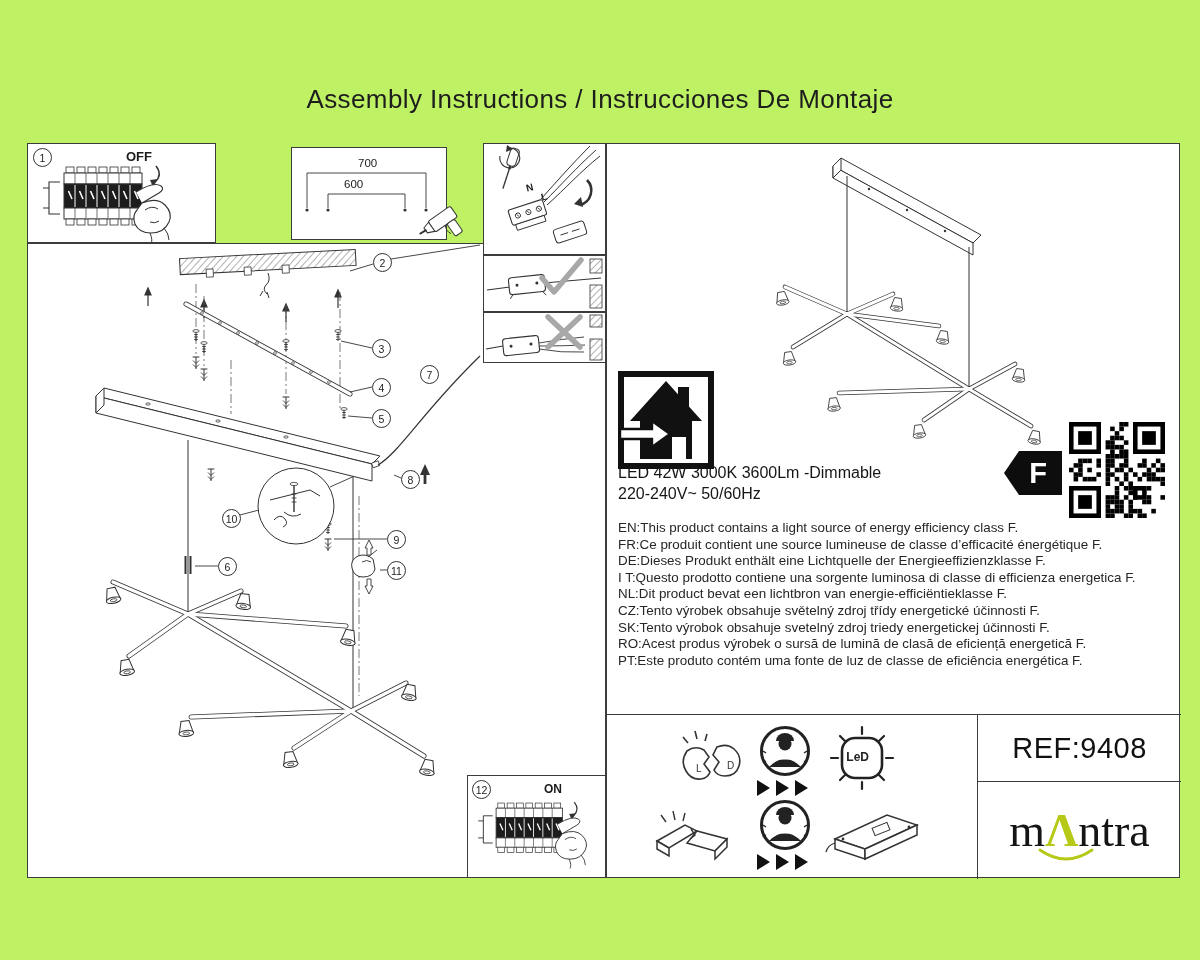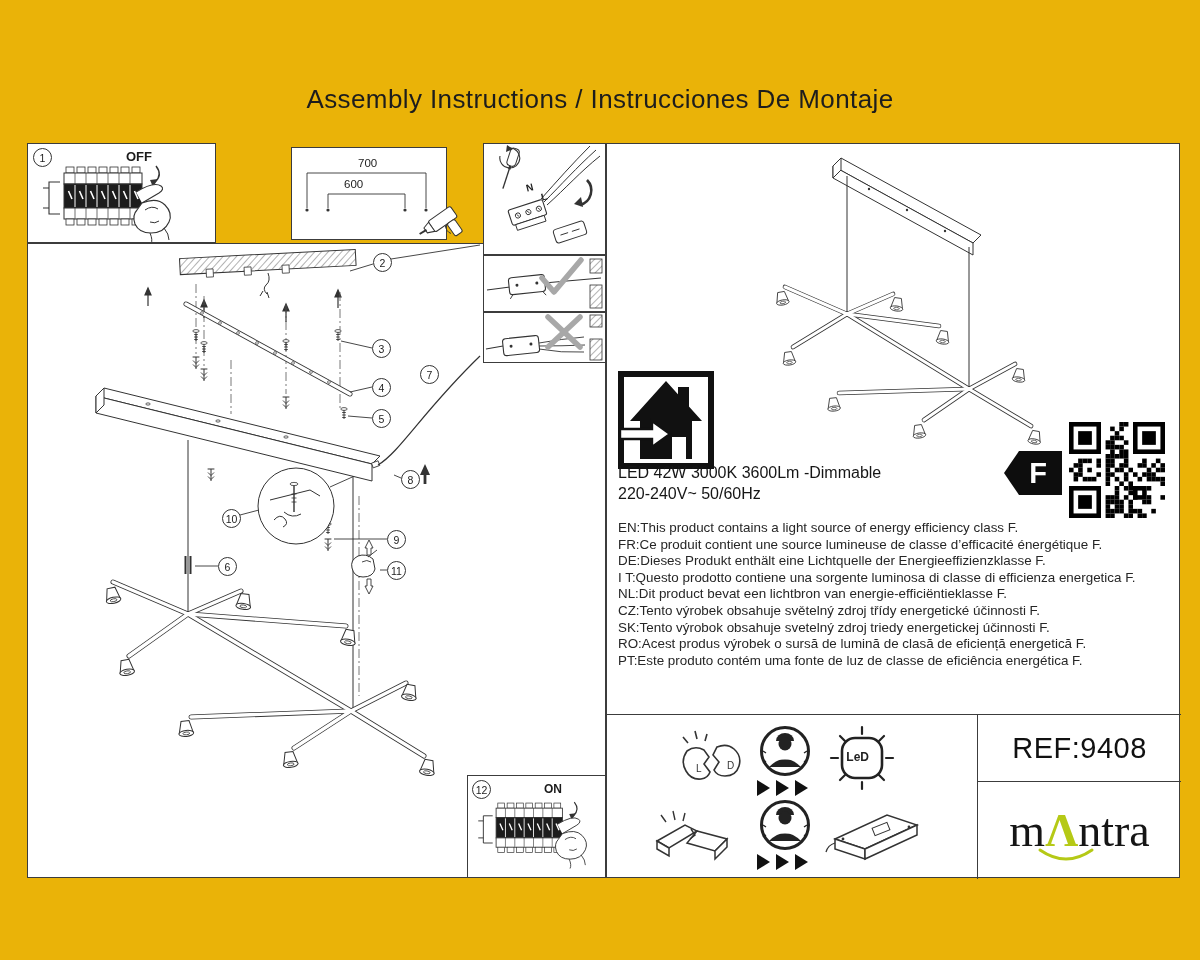--- a/index.html
+++ b/index.html
@@ -1,16 +1,16 @@
 <!DOCTYPE html>
 <html><head>
 <meta charset="utf-8">
 <style>
   html,body{margin:0;padding:0;background:#e8e8e8;}
-  .page{position:relative;width:1200px;height:960px;background:#eab308;overflow:hidden;
+  .page{position:relative;width:1200px;height:960px;background:#bef264;overflow:hidden;
         font-family:"Liberation Sans",sans-serif;color:#222;}
   .title{position:absolute;left:0;top:84px;width:100%;text-align:center;
          font-size:26px;color:#1d1d1d;letter-spacing:.4px;}
   .box{position:absolute;border:1px solid #3c3c3c;background:#fff;box-sizing:border-box;}
   svg{display:block;}
   .abs{position:absolute;}
   .callout{position:absolute;width:17px;height:17px;border:1px solid #333;border-radius:50%;
            background:#fff;display:flex;align-items:center;justify-content:center;
            font-size:10.5px;color:#222;z-index:5;}
   .switch-label{position:absolute;font-size:13px;font-weight:bold;color:#1b1b1b;}

